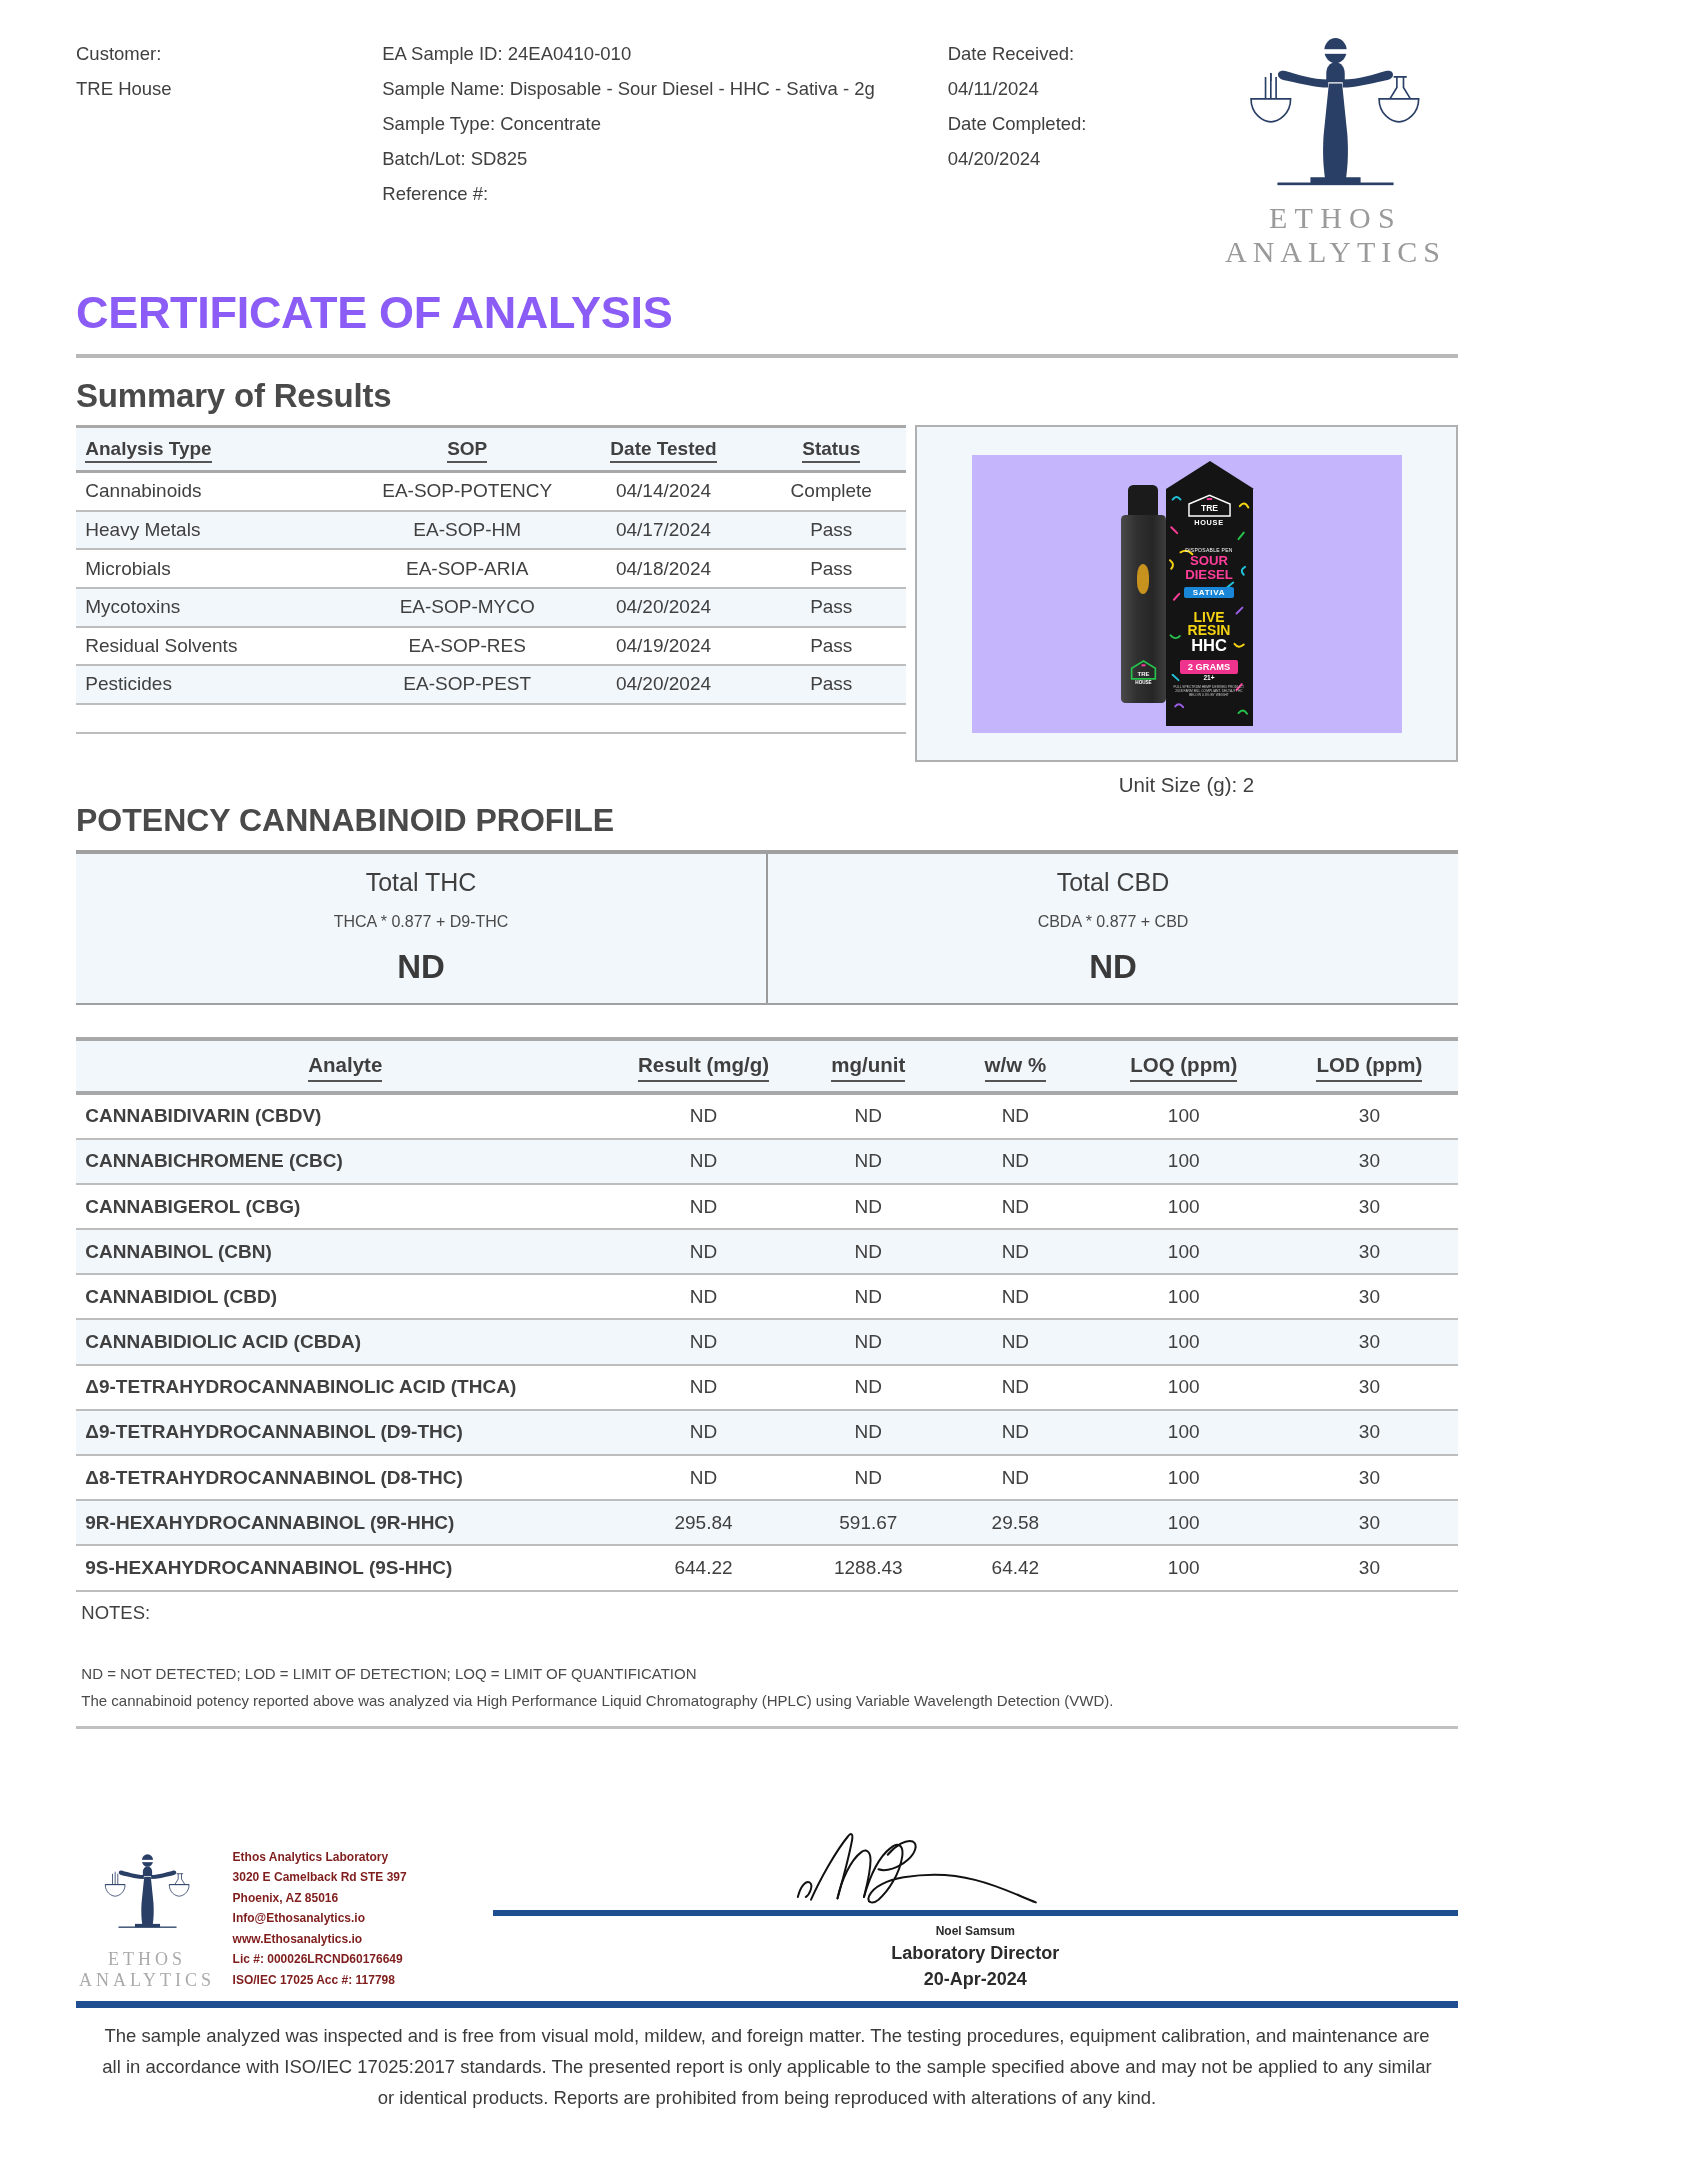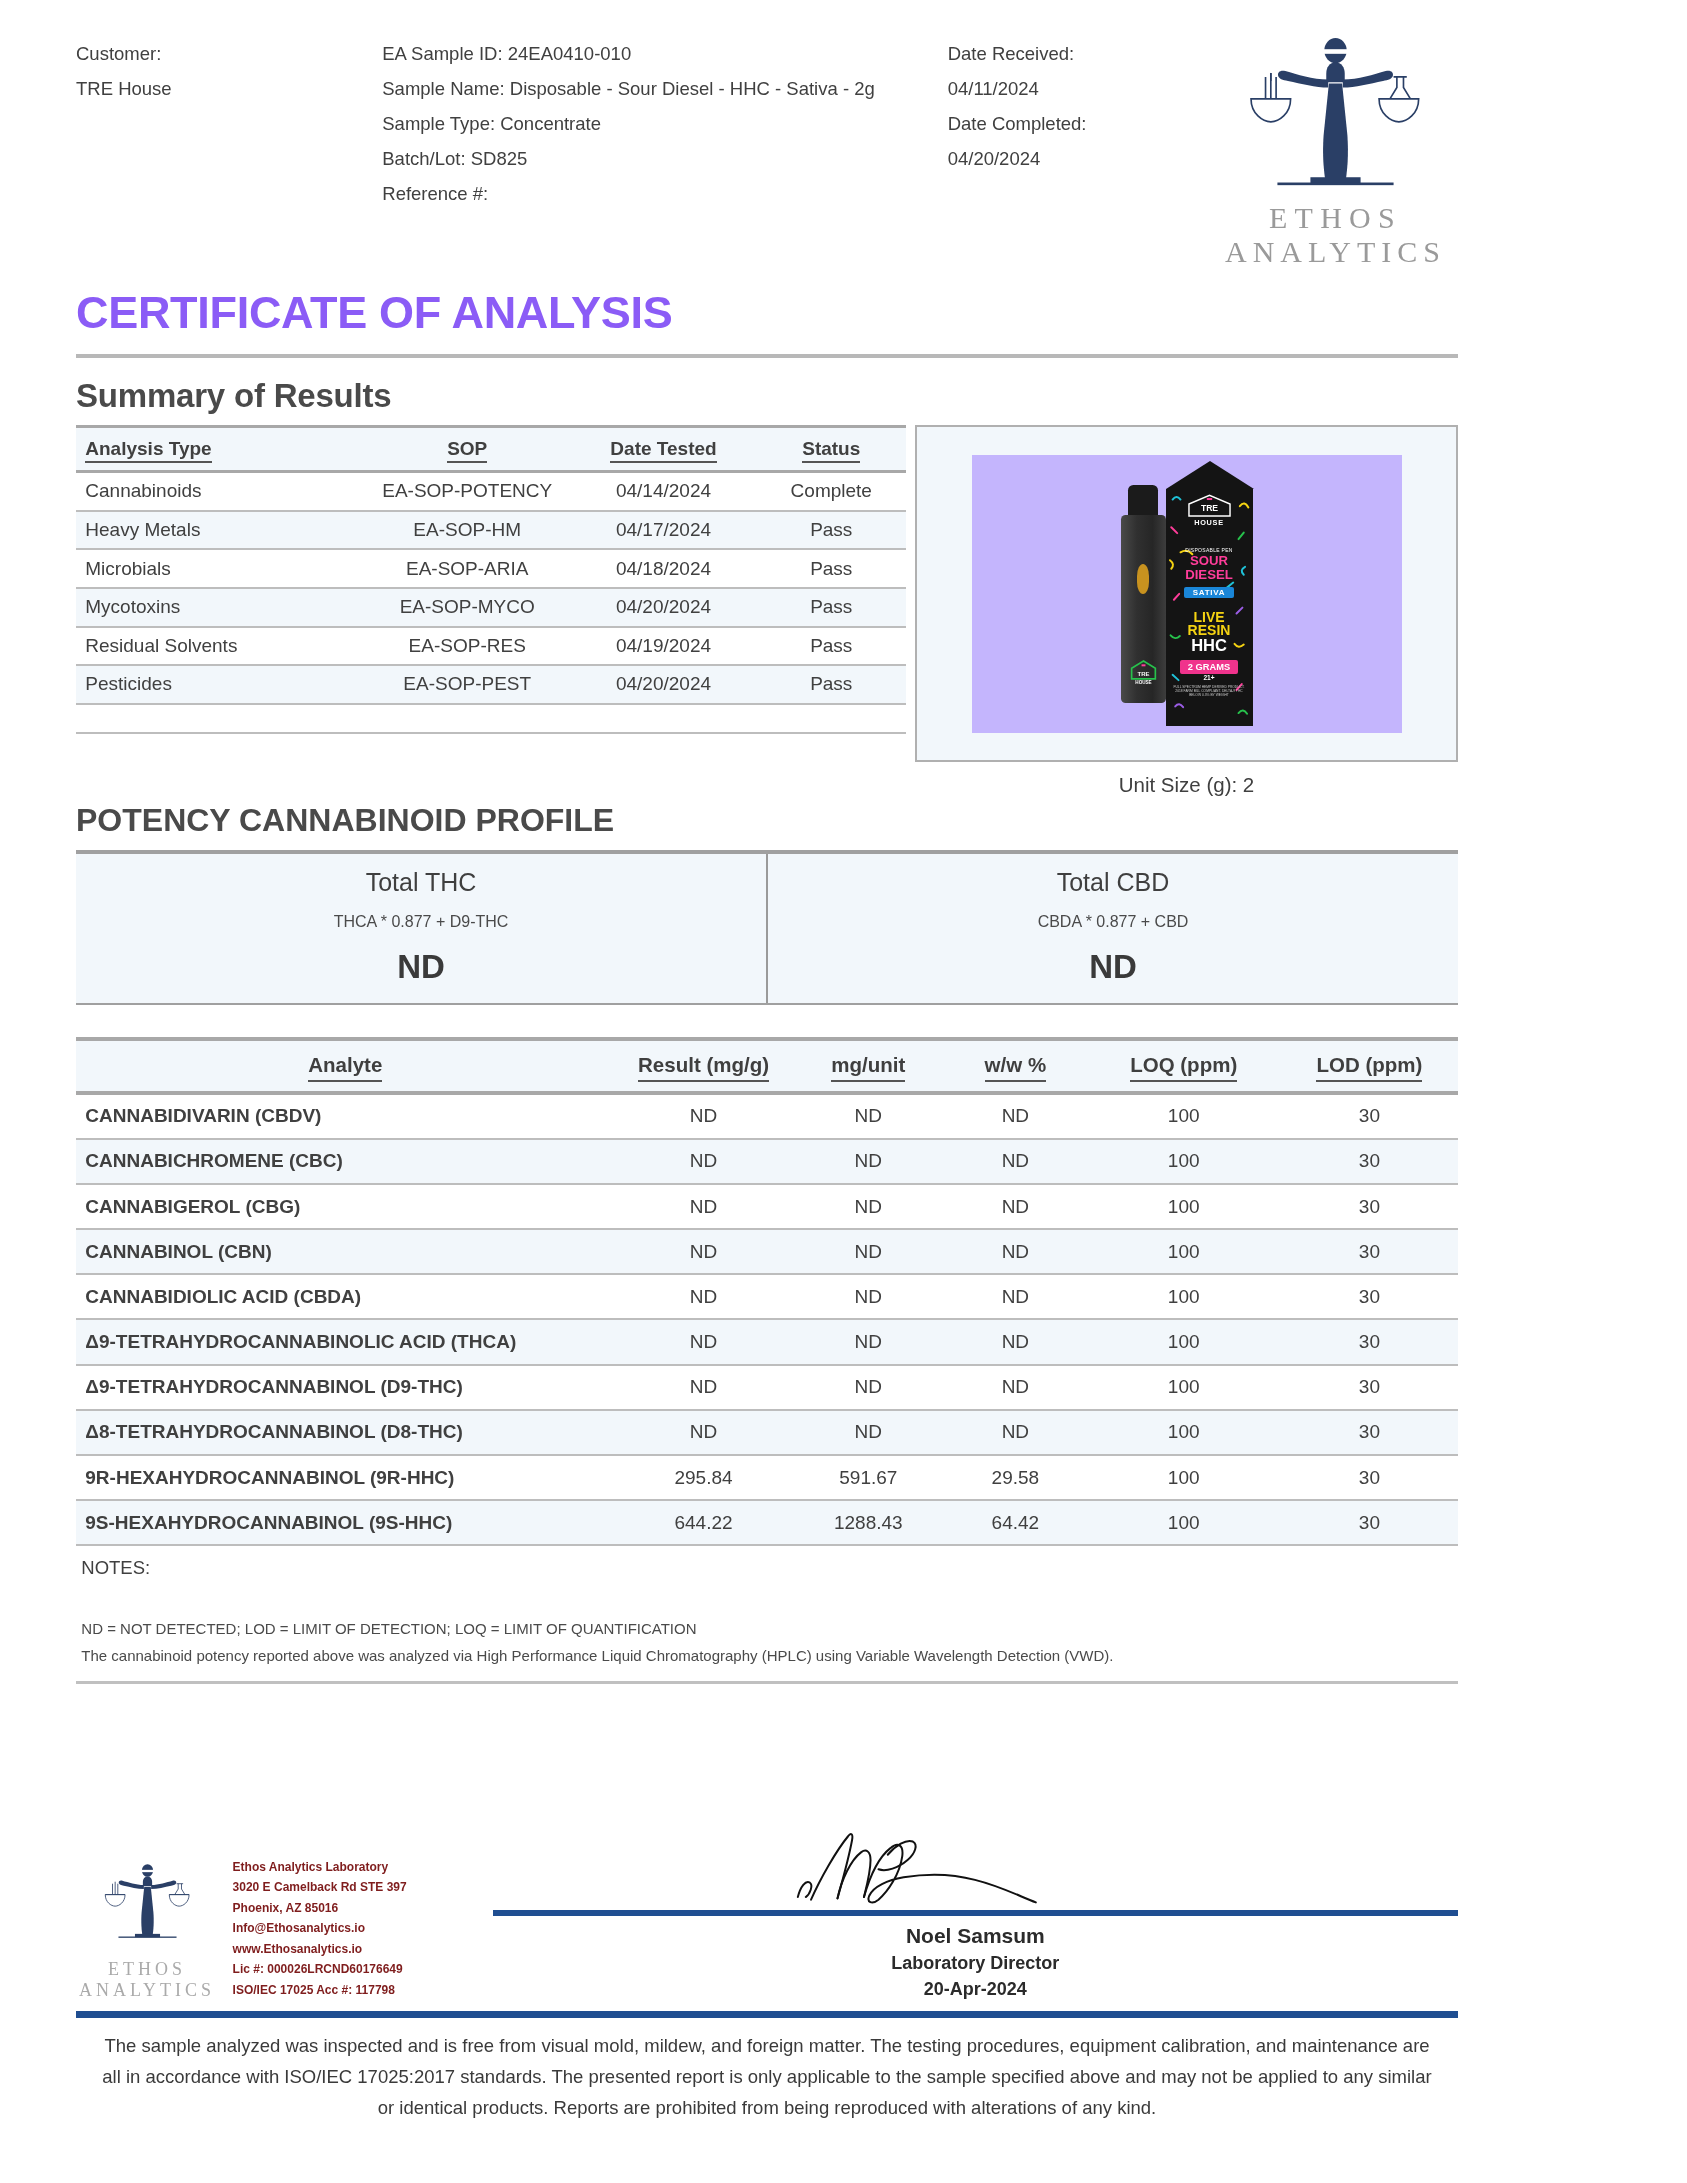--- a/index.html
+++ b/index.html
@@ -128,21 +128,21 @@
   .foot-row { display: flex; align-items: flex-end; }
   .foot-logo { width: 142px; display: flex; flex-direction: column; align-items: center; }
   .foot-mark { width: 99px; height: 109px; }
   .foot-words { font-family: "Liberation Serif", serif; color: #aaaaaa; letter-spacing: 4px;
                 font-size: 18px; line-height: 20.5px; text-align: center; }
   .foot-info { margin-left: 14.6px; font-size: 12px; line-height: 20.5px; color: #7f1d1d; font-weight: bold; }
   .foot-sign { flex: 1; display: flex; flex-direction: column; align-items: center;
                margin-left: 86px; position: relative; }
   .sig-svg { width: 476px; height: 86px; }
   .sig-rule { width: 100%; height: 5.3px; background: #1F4E91; margin-top: 1.3px; }
-  .sig-name { font-size: 21px; font-weight: bold; color: #2b2b2b; margin-top: 8px; text-align: right; }
+  .sig-name { font-size: 12px; font-weight: bold; color: #2b2b2b; margin-top: 8px; text-align: right; }
   .sig-role { font-size: 18px; font-weight: bold; color: #2b2b2b; margin-top: 5.3px; }
   .sig-date { font-size: 18px; font-weight: bold; color: #2b2b2b; margin-top: 5.3px; }
   .foot-bar { height: 7.3px; background: #1F4E91; margin-top: 10.6px; }
   .disclaimer { font-size: 18.5px; line-height: 31px; color: #3a3a3a; text-align: center;
                 margin-top: 12px; padding: 0 20px; }
 </style>
 </head>
 <body>
 
 <div class="page">
@@ -372,20 +372,28 @@
         </tr>
         <tr>
           <td class="a-name">CANNABINOL (CBN)</td>
           <td class="a-res">ND</td>
           <td class="a-unit">ND</td>
           <td class="a-ww">ND</td>
           <td class="a-loq">100</td>
           <td class="a-lod">30</td>
         </tr>
         <tr>
+          <td class="a-name">CANNABIDIOL (CBD)</td>
+          <td class="a-res">ND</td>
+          <td class="a-unit">ND</td>
+          <td class="a-ww">ND</td>
+          <td class="a-loq">100</td>
+          <td class="a-lod">30</td>
+        </tr>
+        <tr>
           <td class="a-name">CANNABIDIOLIC ACID (CBDA)</td>
           <td class="a-res">ND</td>
           <td class="a-unit">ND</td>
           <td class="a-ww">ND</td>
           <td class="a-loq">100</td>
           <td class="a-lod">30</td>
         </tr>
         <tr>
           <td class="a-name">Δ9-TETRAHYDROCANNABINOLIC ACID (THCA)</td>
           <td class="a-res">ND</td>

